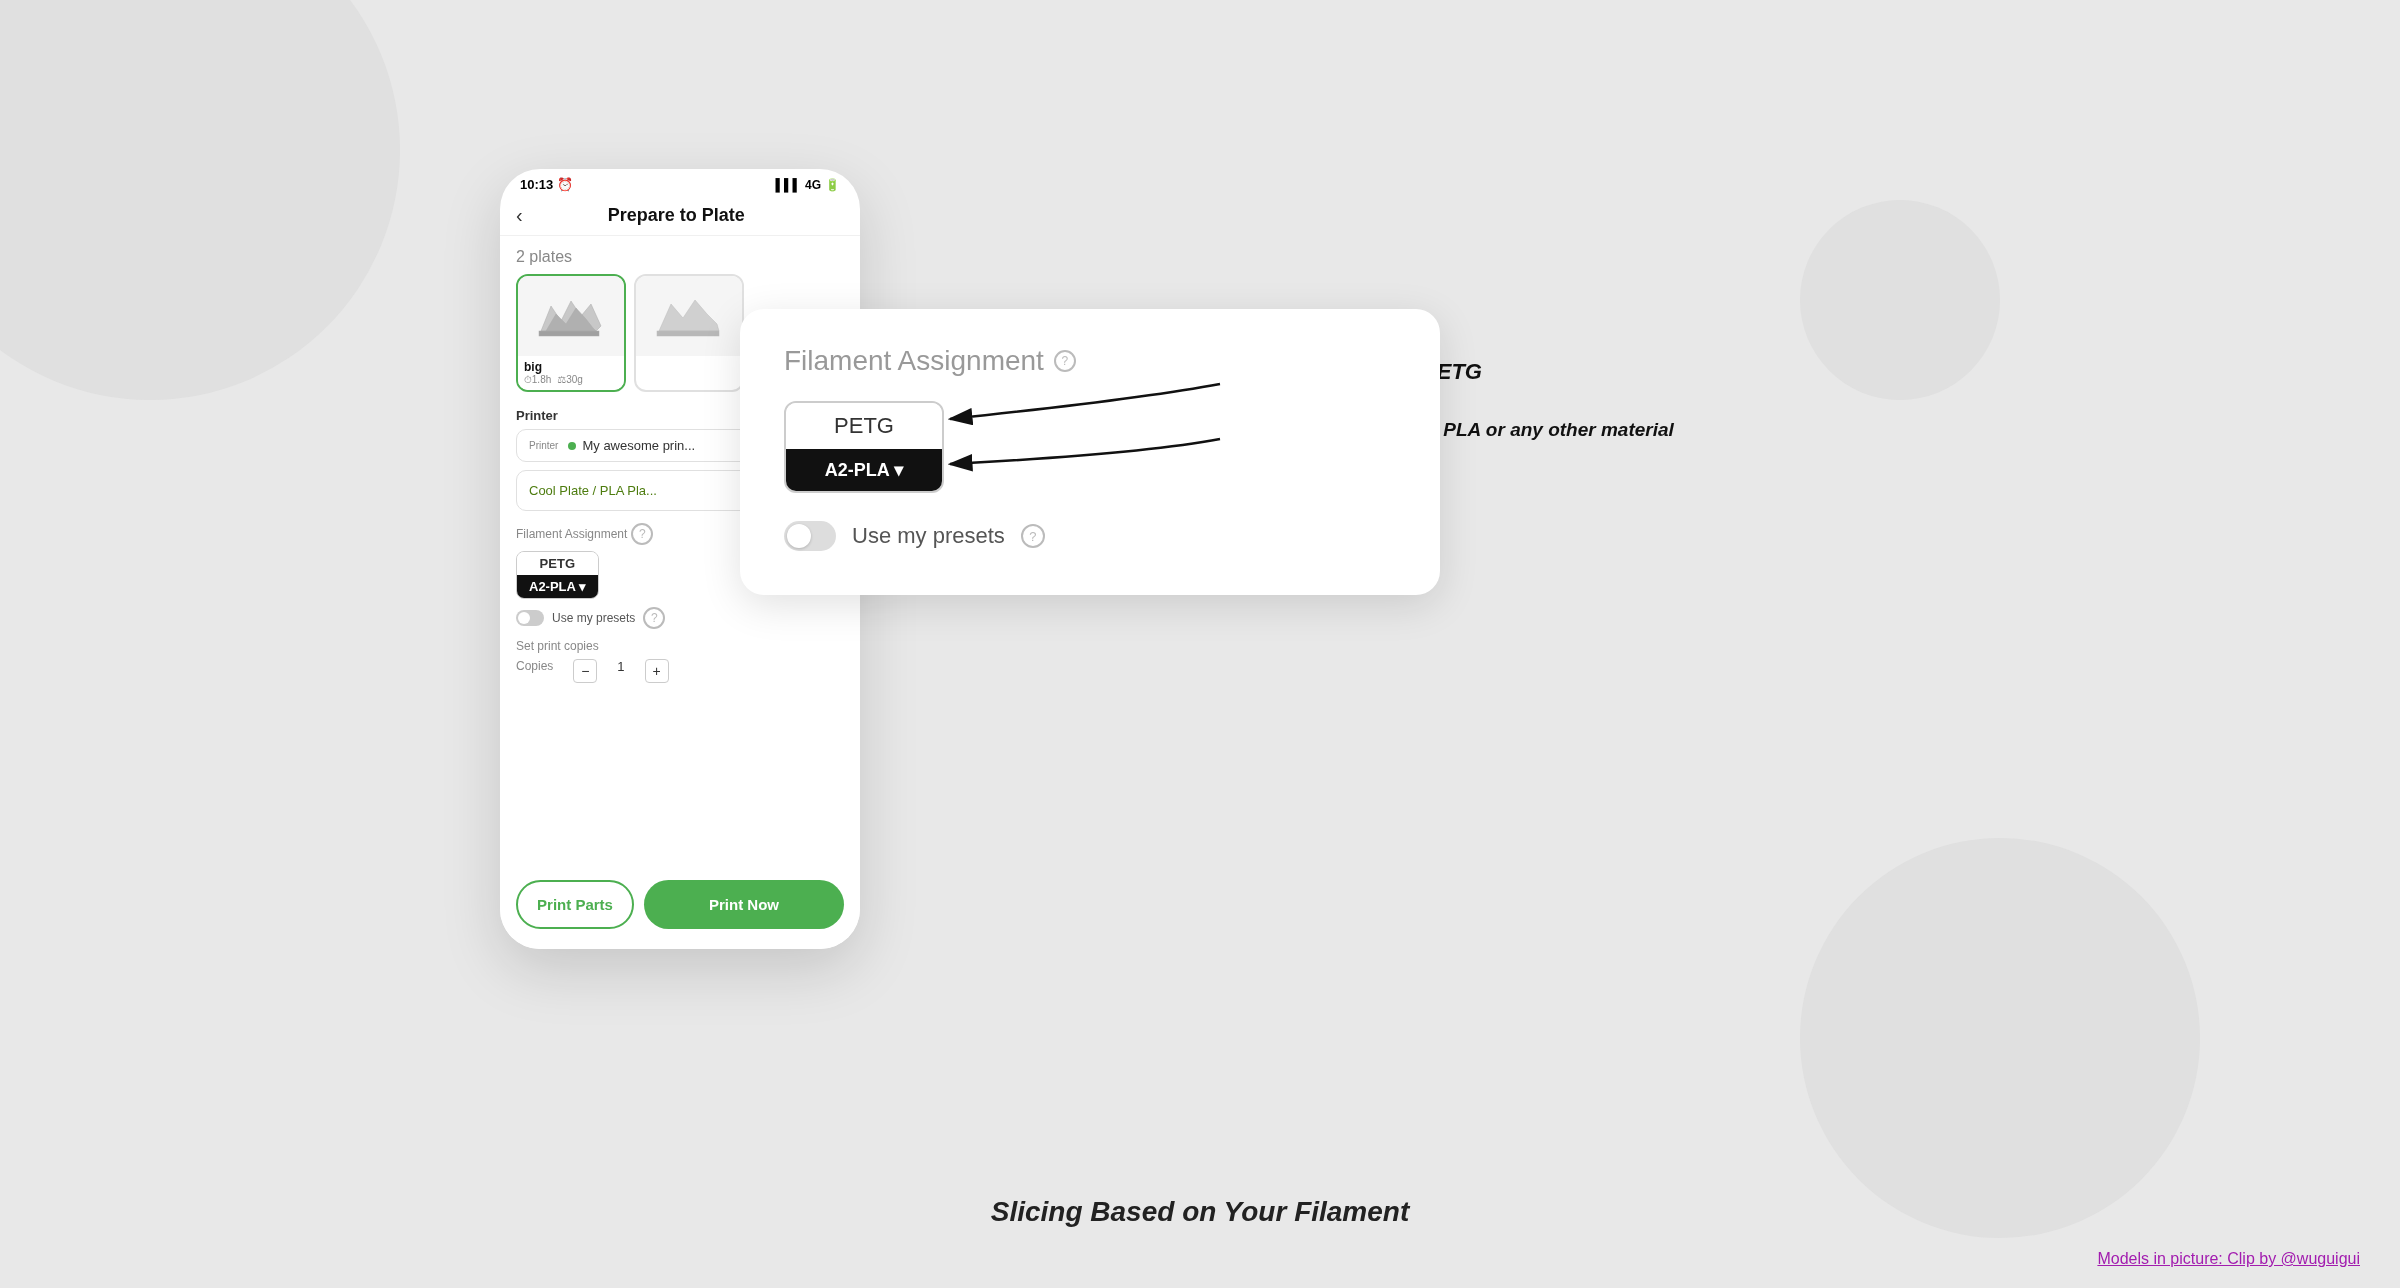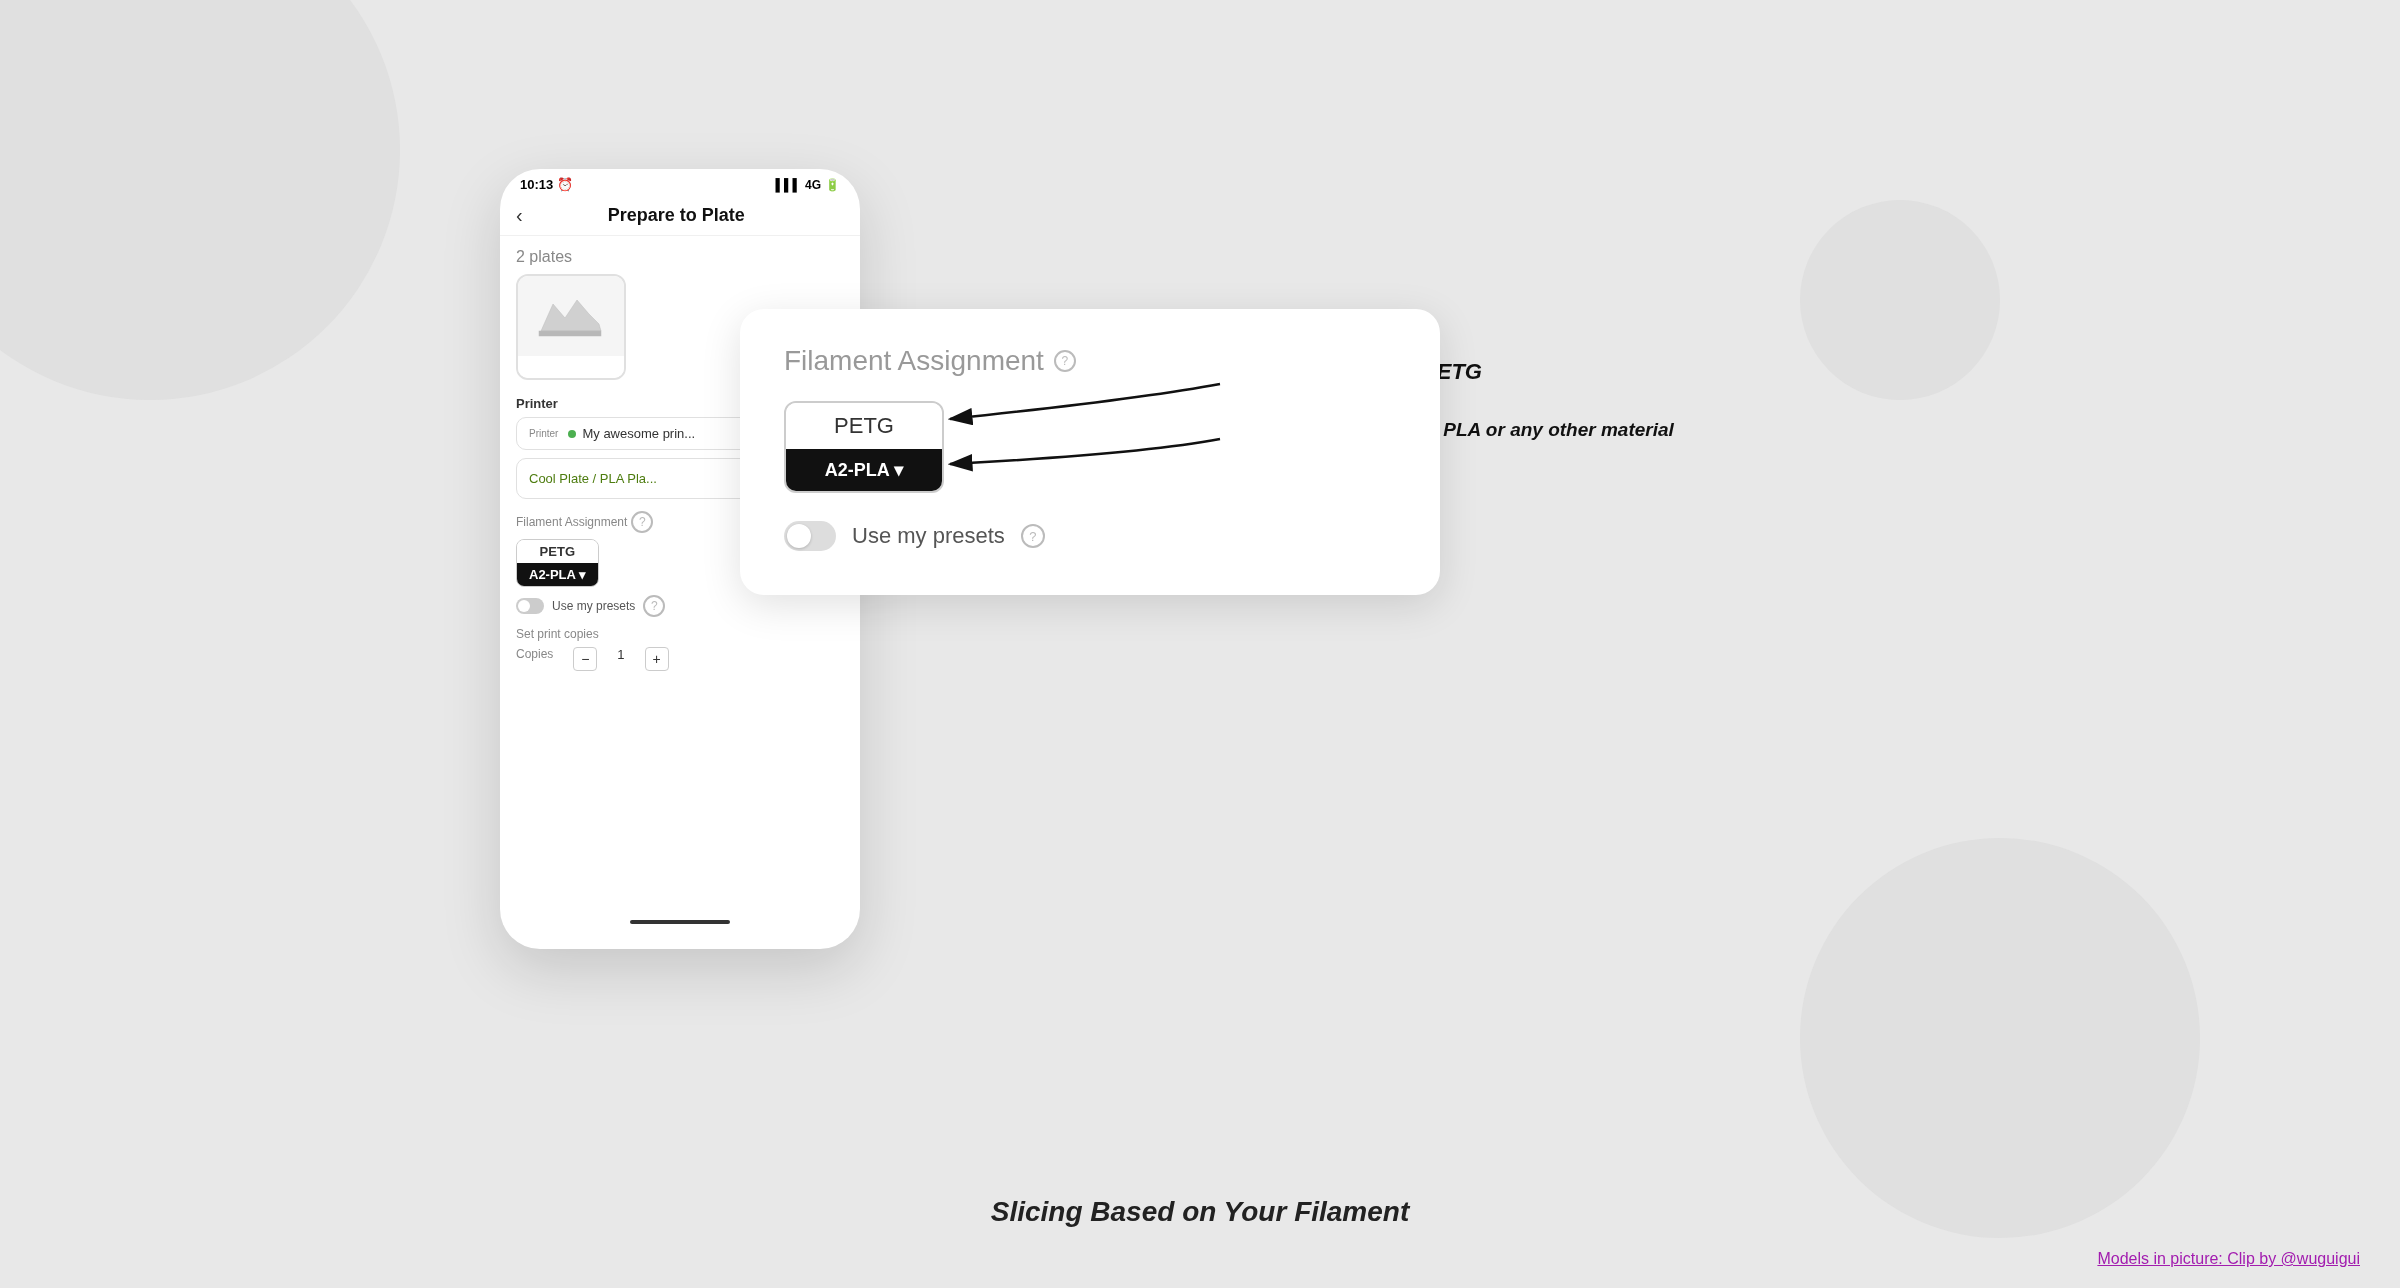--- a/index.html
+++ b/index.html
@@ -481,20 +481,39 @@
     <div class="phone-header">
       <span class="back-btn">‹</span>
       <span class="phone-title">Prepare to Plate</span>
     </div>
 
     <div class="phone-content">
       
       <div class="plates-label">2 plates</div>
       <div class="plates-row">
 
+        <div class="plate-card">
+          <div class="plate-img">
+            <svg class="model-shape" viewBox="0 0 80 60">
+
+              <g fill="#c8c8c8" stroke="#aaa" stroke-width="0.5">
+                <path d="M10,45 L20,20 L30,35 L40,15 L50,30 L60,18 L70,40 L65,45 Z"></path>
+                <path d="M15,45 L25,28 L35,38 L45,22 L55,33 L62,42 L65,45 Z" fill="#b0b0b0"></path>
+                <rect x="8" y="45" width="60" height="5" fill="#a0a0a0"></rect>
+              </g>
+            </svg>
+          </div>
+          <div class="plate-info">
+            <div class="plate-name">big</div>
+            <div class="plate-meta">
+              <span>⏱<span>1.8h</span></span>
+              <span>⚖<span>30g</span></span>
+            </div>
+          </div>
+        </div>
 
         <div class="plate-card inactive">
           <div class="plate-img">
             <svg class="model-shape" viewBox="0 0 80 60">
               <g fill="#d0d0d0" stroke="#bbb" stroke-width="0.5">
                 <path d="M10,45 L22,18 L34,32 L46,14 L58,28 L68,38 L70,45 Z"></path>
                 <rect x="8" y="45" width="62" height="5" fill="#b8b8b8"></rect>
               </g>
             </svg>
           </div>
@@ -541,20 +560,24 @@
         <span>Set print copies</span>
       </div>
       <div class="copies-row">
         <span style="font-size:12px;color:#888;">Copies</span>
         <div class="copies-btn">−</div>
         <span>1</span>
         <div class="copies-btn">+</div>
       </div>
     </div>
 
+    <div class="phone-bottom-bar">
+      <button class="btn-print-parts">Print Parts</button>
+      <button class="btn-print-now">Print Now</button>
+    </div>
     <div class="home-indicator"></div>
   </div>
 
   <div class="popup-card">
     <div class="popup-title">
       <span>Filament Assignment</span>
       <div class="help-icon">
         <span>?</span>
       </div>
     </div>

